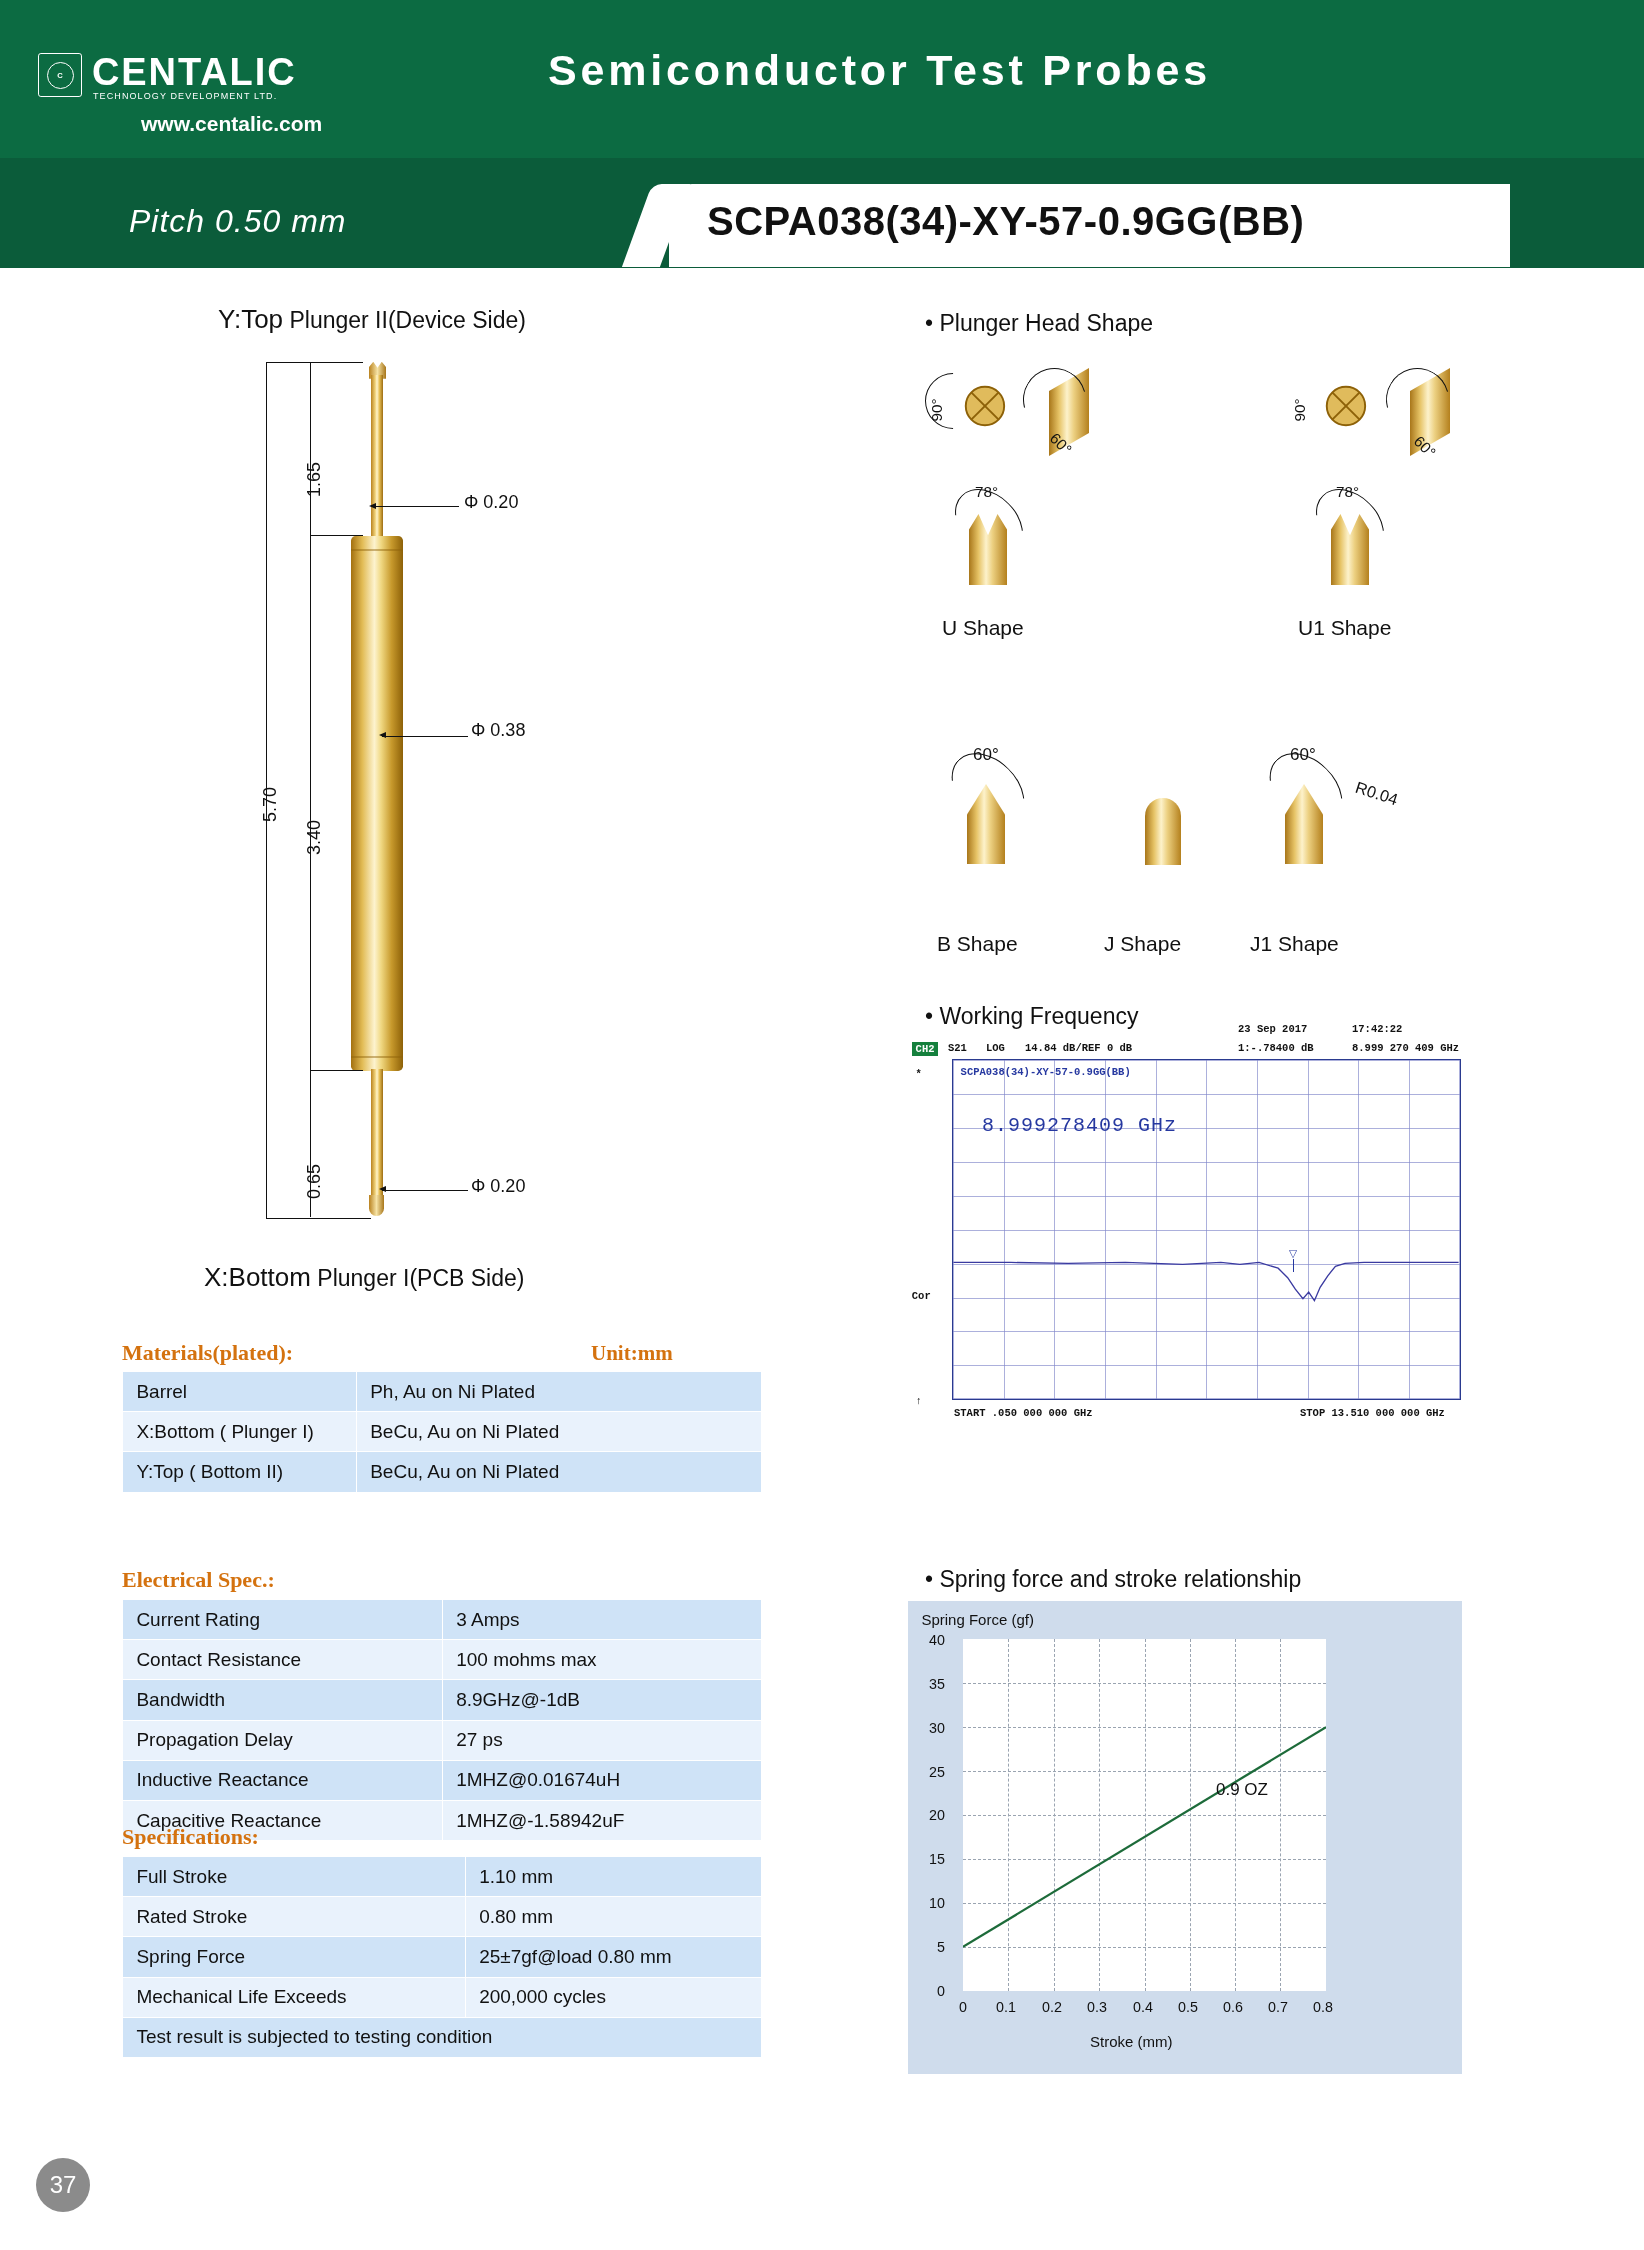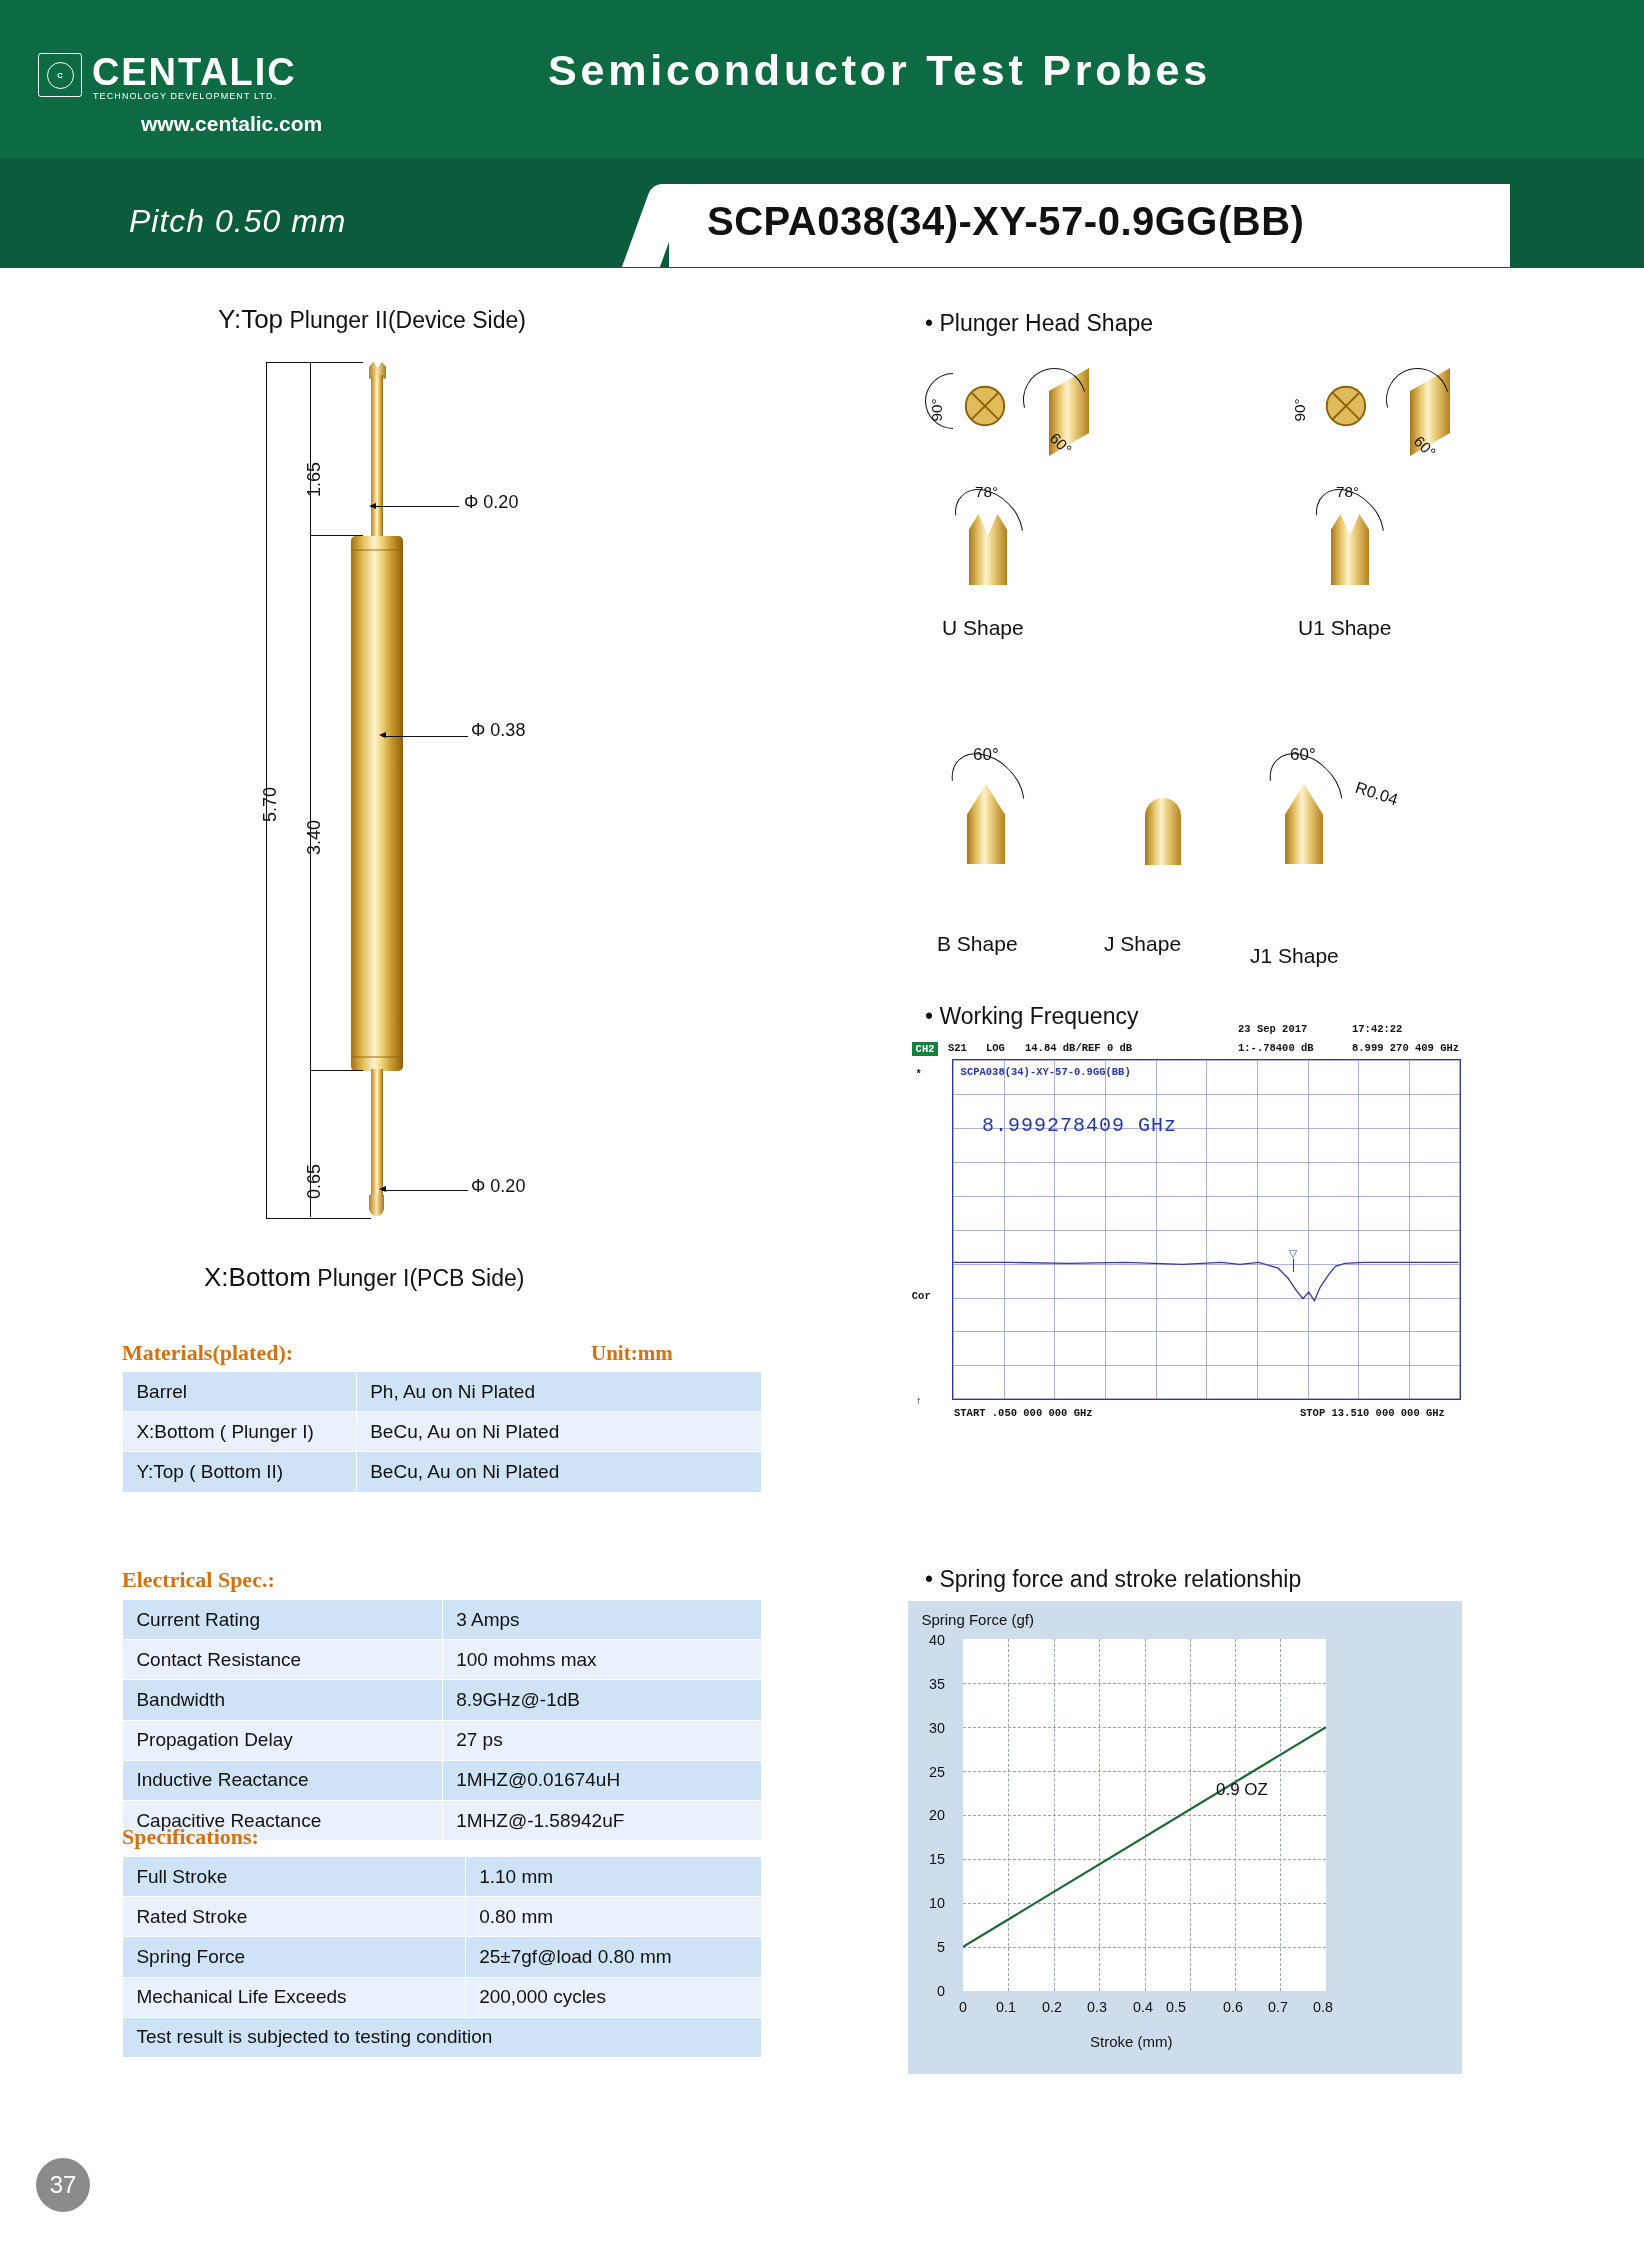--- a/index.html
+++ b/index.html
@@ -395,21 +395,21 @@
   <div class="tip-b" style="left:59px;top:507px;"></div>
   <div class="shape-label" style="left:29px;top:655px;">B Shape</div>
 
   <div class="tip-j" style="left:237px;top:521px;"></div>
   <div class="shape-label" style="left:196px;top:655px;">J Shape</div>
 
   <div class="ang-label" style="left:382px;top:468px;font-size:17px;">60°</div>
   <div class="arc" style="left:356px;top:483px;width:82px;height:57px;transform:rotate(45deg);"></div>
   <div class="tip-b" style="left:377px;top:507px;"></div>
   <div class="ang-label" style="left:447px;top:507px;font-size:16.3px;transform:rotate(18deg);">R0.04</div>
-  <div class="shape-label" style="left:342px;top:655px;margin-top:12px;">J1 Shape</div>
+  <div class="shape-label" style="left:342px;top:655px;">J1 Shape</div>
 
   <div class="bullet" style="left:17px;top:726px;">Working Frequency</div>
 
   <div style="position:absolute;left:0px;top:736px;width:593px;height:507px;">
     <div class="freq-txt" style="left:330px;top:9.6px;">23 Sep 2017</div>
     <div class="freq-txt" style="left:444px;top:9.6px;">17:42:22</div>
     <div class="freq-txt" style="left:3.8px;top:29px;background:#15803d;color:#fff;padding:1px 3.8px;">CH2</div>
     <div class="freq-txt" style="left:40px;top:29px;">S21</div>
     <div class="freq-txt" style="left:78px;top:29px;">LOG</div>
     <div class="freq-txt" style="left:117px;top:29px;">14.84 dB/REF 0 dB</div>
@@ -492,21 +492,21 @@
         <line x1="0" y1="322" x2="380" y2="92" stroke="#1d6b3a" stroke-width="2.4"></line>
       </svg>
       <div class="sp-note" style="left:253px;top:141px;">0.9 OZ</div>
     </div>
 
     <div class="sp-tick" style="left:51px;top:398px;">0</div>
     <div class="sp-tick" style="left:88px;top:398px;">0.1</div>
     <div class="sp-tick" style="left:134px;top:398px;">0.2</div>
     <div class="sp-tick" style="left:179px;top:398px;">0.3</div>
     <div class="sp-tick" style="left:225px;top:398px;">0.4</div>
-    <div class="sp-tick" style="left:258px;top:398px;">0.5</div>
+    <div class="sp-tick" style="left:270px;top:398px;">0.5</div>
     <div class="sp-tick" style="left:315px;top:398px;">0.6</div>
     <div class="sp-tick" style="left:360px;top:398px;">0.7</div>
     <div class="sp-tick" style="left:405px;top:398px;">0.8</div>
 
     <div class="sp-title" style="left:182px;top:432px;">Stroke (mm)</div>
   </div>
 
 </div>
 
 <div class="pagenum">37</div>

